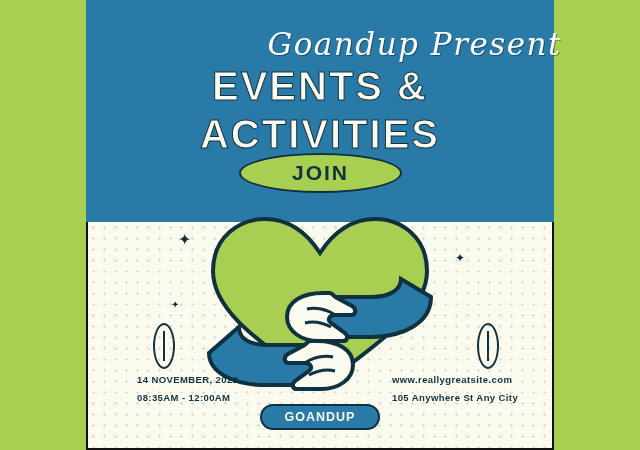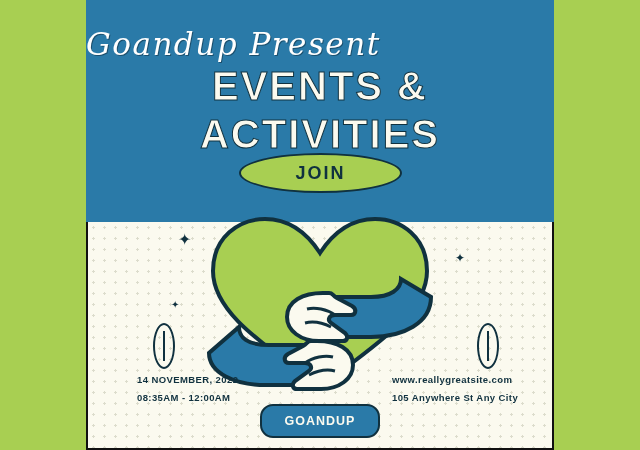--- a/index.html
+++ b/index.html
@@ -51,27 +51,28 @@
     background-size: 11px 11px;
     opacity: 0.9;
   }
 
   
   .script-title {
     position: absolute;
     left: 86px;
     top: 26px;
     width: 468px;
-    text-align: left;
+    text-align: right;
     font-family: "DejaVu Serif", serif;
     font-style: italic;
     font-size: 31px;
     color: #ffffff;
     letter-spacing: 1.5px;
     text-shadow: 1px 1px 0 rgba(0,0,0,0.35);
+    padding-left: 8px;
   }
   .main-title {
     position: absolute;
     left: 86px;
     width: 468px;
     text-align: center;
     font-family: "Liberation Sans", sans-serif;
     font-weight: bold;
     font-size: 40px;
     line-height: 44px;
@@ -89,21 +90,21 @@
     top: 153px;
     width: 163px;
     height: 40px;
     background: #a8cf52;
     border: 2px solid #10313f;
     border-radius: 50% / 50%;
     display: flex;
     align-items: center;
     justify-content: center;
     font-weight: bold;
-    font-size: 18px;
+    font-size: 21px;
     letter-spacing: 2px;
     color: #10313f;
     box-sizing: border-box;
   }
 
   
   .illus {
     position: absolute;
     left: 195px;
     top: 205px;
@@ -157,21 +158,21 @@
   .info.time  { left: 137px; top: 392px; }
   .info.site  { left: 392px; top: 374px; }
   .info.addr  { left: 392px; top: 392px; }
 
   
   .brand-pill {
     position: absolute;
     left: 260px;
     top: 404px;
     width: 120px;
-    height: 34px;
+    height: 26px;
     background: #2a7aa8;
     border: 2px solid #10313f;
     border-radius: 13px;
     display: flex;
     align-items: center;
     justify-content: center;
     color: #fbfaef;
     font-size: 12.5px;
     font-weight: bold;
     letter-spacing: 1px;

